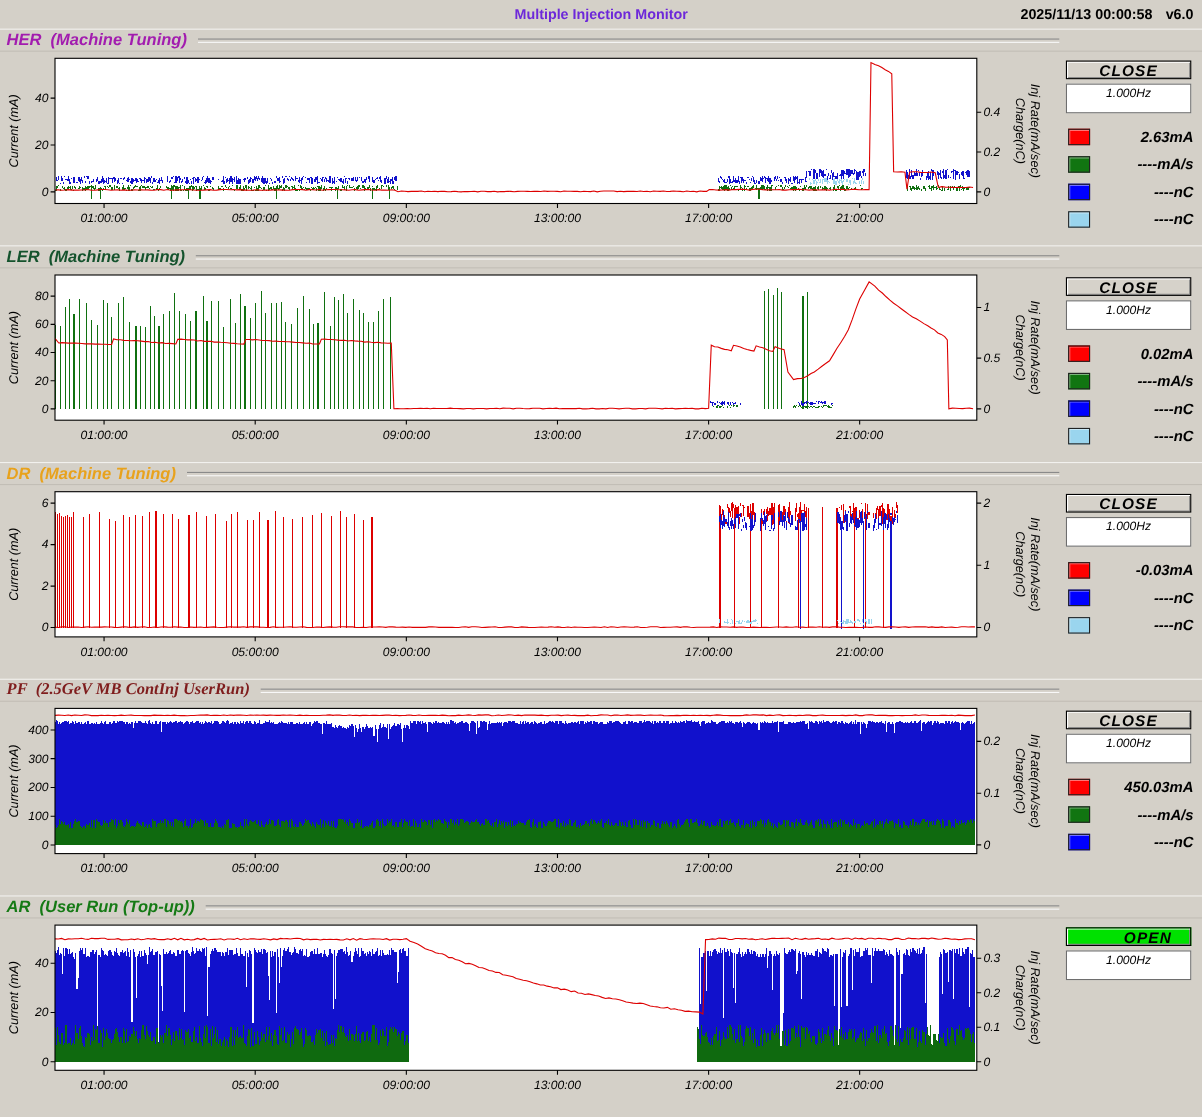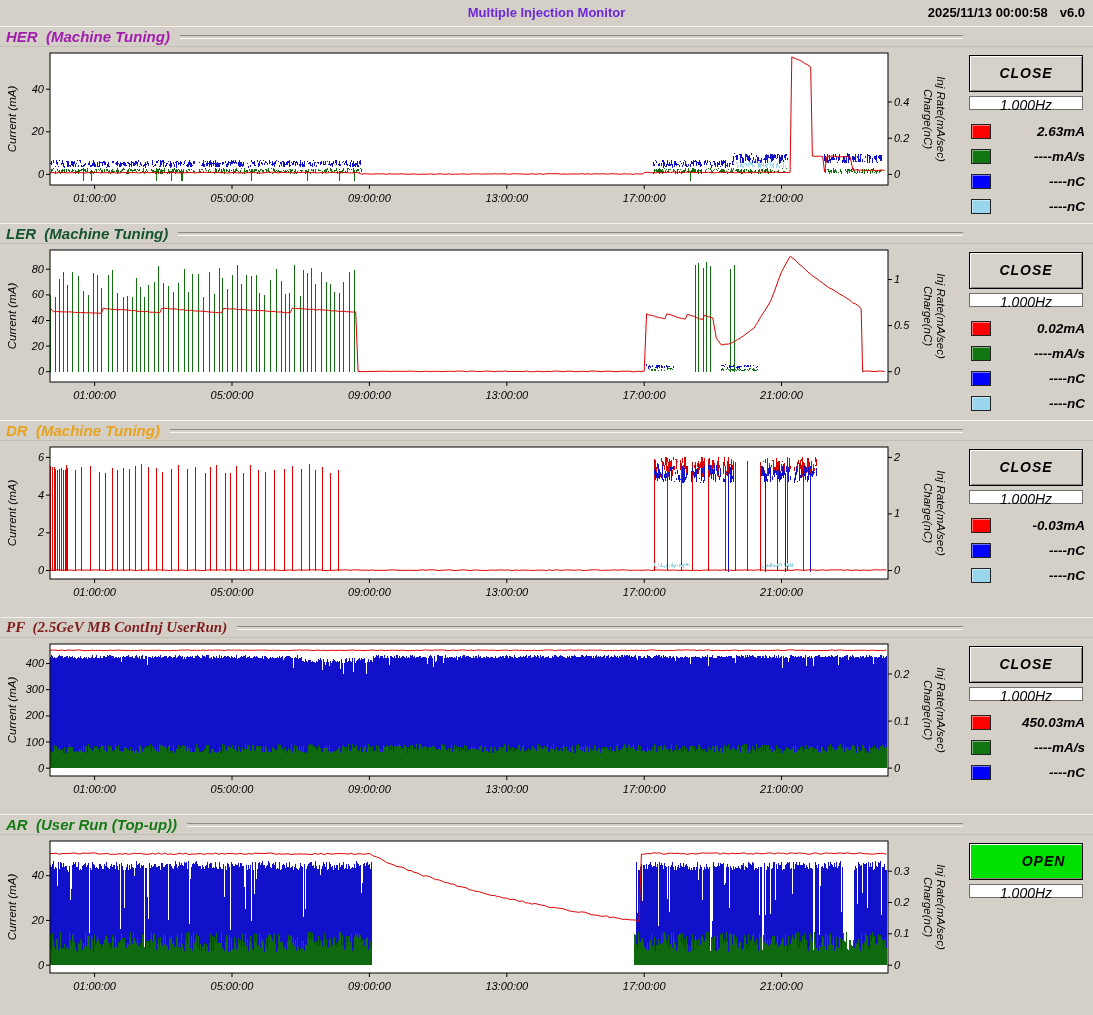--- a/index.html
+++ b/index.html
@@ -10,26 +10,26 @@
   .hdr-right span{margin-left:12px}
   .panel{height:197px;border-top:1px solid #f2f1ee}
   .panel-title{display:flex;align-items:center;height:20px;padding-left:6px;border-bottom:1px solid #c2beb6}
   .ptext{font-style:italic;font-weight:bold;font-size:15px;white-space:pre}
   .prule{flex:1;height:4px;margin:0 130px 0 10px;border-top:1px solid #8a8a8a;border-bottom:1px solid #f8f8f8}
   .panel-body{display:flex}
   .chart{flex:0 0 965px;display:block}
   svg text.tk{font-family:"Liberation Sans",sans-serif;font-style:italic;font-size:11px;fill:#000}
   svg text.al{font-family:"Liberation Sans",sans-serif;font-style:italic;font-size:11.5px;fill:#000}
   .ctrl{flex:1;padding:7px 6px 0 0}
-  .btn{display:block;width:114px;height:37px;margin:1px auto 4px;background:#d6d2ca;border:1px solid #000;
+  .btn{display:block;width:114px;height:17px;margin:1px auto 4px;background:#d6d2ca;border:1px solid #000;
        box-shadow:inset 1px 1px 0 #ffffff,inset -1px -1px 0 #8a8a8a;
        font-family:"Liberation Sans",sans-serif;font-style:italic;font-weight:bold;font-size:14px;
        letter-spacing:1px;text-align:center;line-height:17px;cursor:pointer;color:#000}
-  .hz{width:114px;height:14px;margin:0 auto;background:#ffffff;border:1px solid #6e6e6e;
-      font-style:italic;font-size:14px;text-align:center;line-height:16px;color:#000}
+  .hz{width:114px;height:27px;margin:0 auto;background:#ffffff;border:1px solid #6e6e6e;
+      font-style:italic;font-size:11px;text-align:center;line-height:16px;color:#000}
   .reads{margin-top:9px;padding:0 2px 0 6px}
   .read-row{display:flex;align-items:center;height:25px}
   .swatch{width:20px;height:15px;border:1px solid #222;box-shadow:inset 1px 1px 0 rgba(255,255,255,.45);flex:0 0 auto}
   .rval{flex:1;text-align:right;font-style:italic;font-weight:bold;font-size:13.5px;color:#000;white-space:pre}
 </style>
 </head>
 <body>
 
 <div class="app-header">
   <span class="app-title">Multiple Injection Monitor</span>

